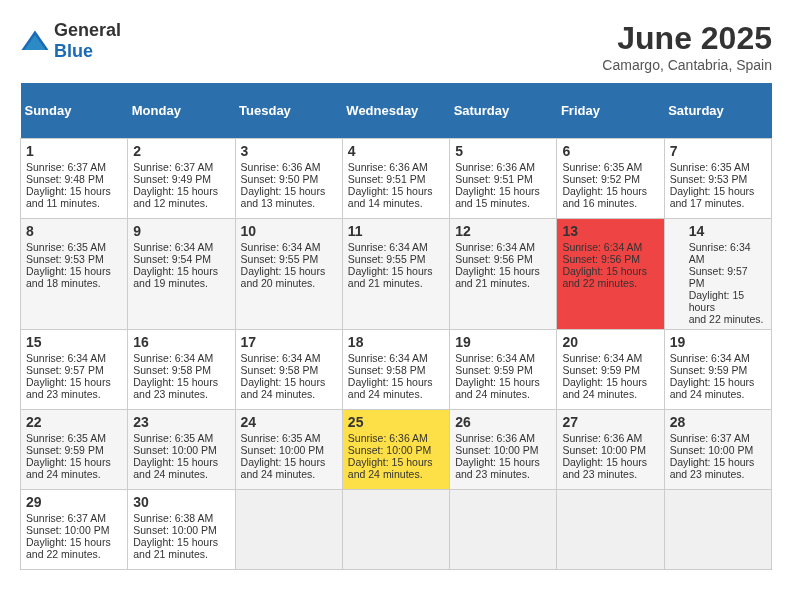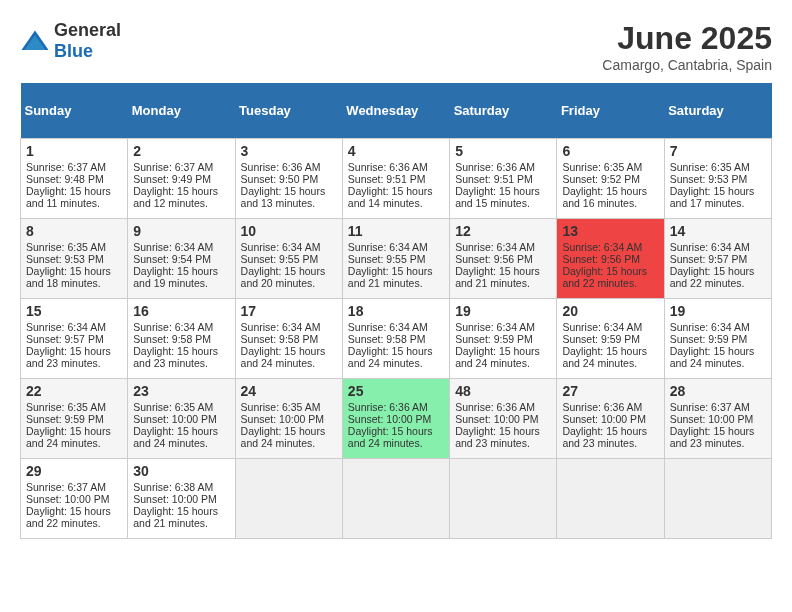--- a/index.html
+++ b/index.html
@@ -192,21 +192,21 @@
     <span>Daylight: 15 hours</span><br>
     <span>and 21 minutes.</span>
   </td>
         <td style="background: #ef4444;">
     <span class="day-num">13</span>
     <span>Sunrise: 6:34 AM</span><br>
     <span>Sunset: 9:56 PM</span><br>
     <span>Daylight: 15 hours</span><br>
     <span>and 22 minutes.</span>
   </td>
-        <td style="background: rgb(245, 245, 245);">
+        <td style="background: rgb(245, 245, 245); padding-left: 24px;">
     <span class="day-num">14</span>
     <span>Sunrise: 6:34 AM</span><br>
     <span>Sunset: 9:57 PM</span><br>
     <span>Daylight: 15 hours</span><br>
     <span>and 22 minutes.</span>
   </td>
       </tr>
       <tr>
         <td>
     <span class="day-num">15</span>
@@ -273,29 +273,29 @@
     <span>Daylight: 15 hours</span><br>
     <span>and 24 minutes.</span>
   </td>
         <td style="background: rgb(245, 245, 245);">
     <span class="day-num">24</span>
     <span>Sunrise: 6:35 AM</span><br>
     <span>Sunset: 10:00 PM</span><br>
     <span>Daylight: 15 hours</span><br>
     <span>and 24 minutes.</span>
   </td>
-        <td style="background: #86efac;">
+        <td style="background: #fde047;">
     <span class="day-num">25</span>
     <span>Sunrise: 6:36 AM</span><br>
     <span>Sunset: 10:00 PM</span><br>
     <span>Daylight: 15 hours</span><br>
     <span>and 24 minutes.</span>
   </td>
         <td style="background: rgb(245, 245, 245);">
-    <span class="day-num">48</span>
+    <span class="day-num">26</span>
     <span>Sunrise: 6:36 AM</span><br>
     <span>Sunset: 10:00 PM</span><br>
     <span>Daylight: 15 hours</span><br>
     <span>and 23 minutes.</span>
   </td>
         <td style="background: rgb(245, 245, 245);">
     <span class="day-num">27</span>
     <span>Sunrise: 6:36 AM</span><br>
     <span>Sunset: 10:00 PM</span><br>
     <span>Daylight: 15 hours</span><br>

